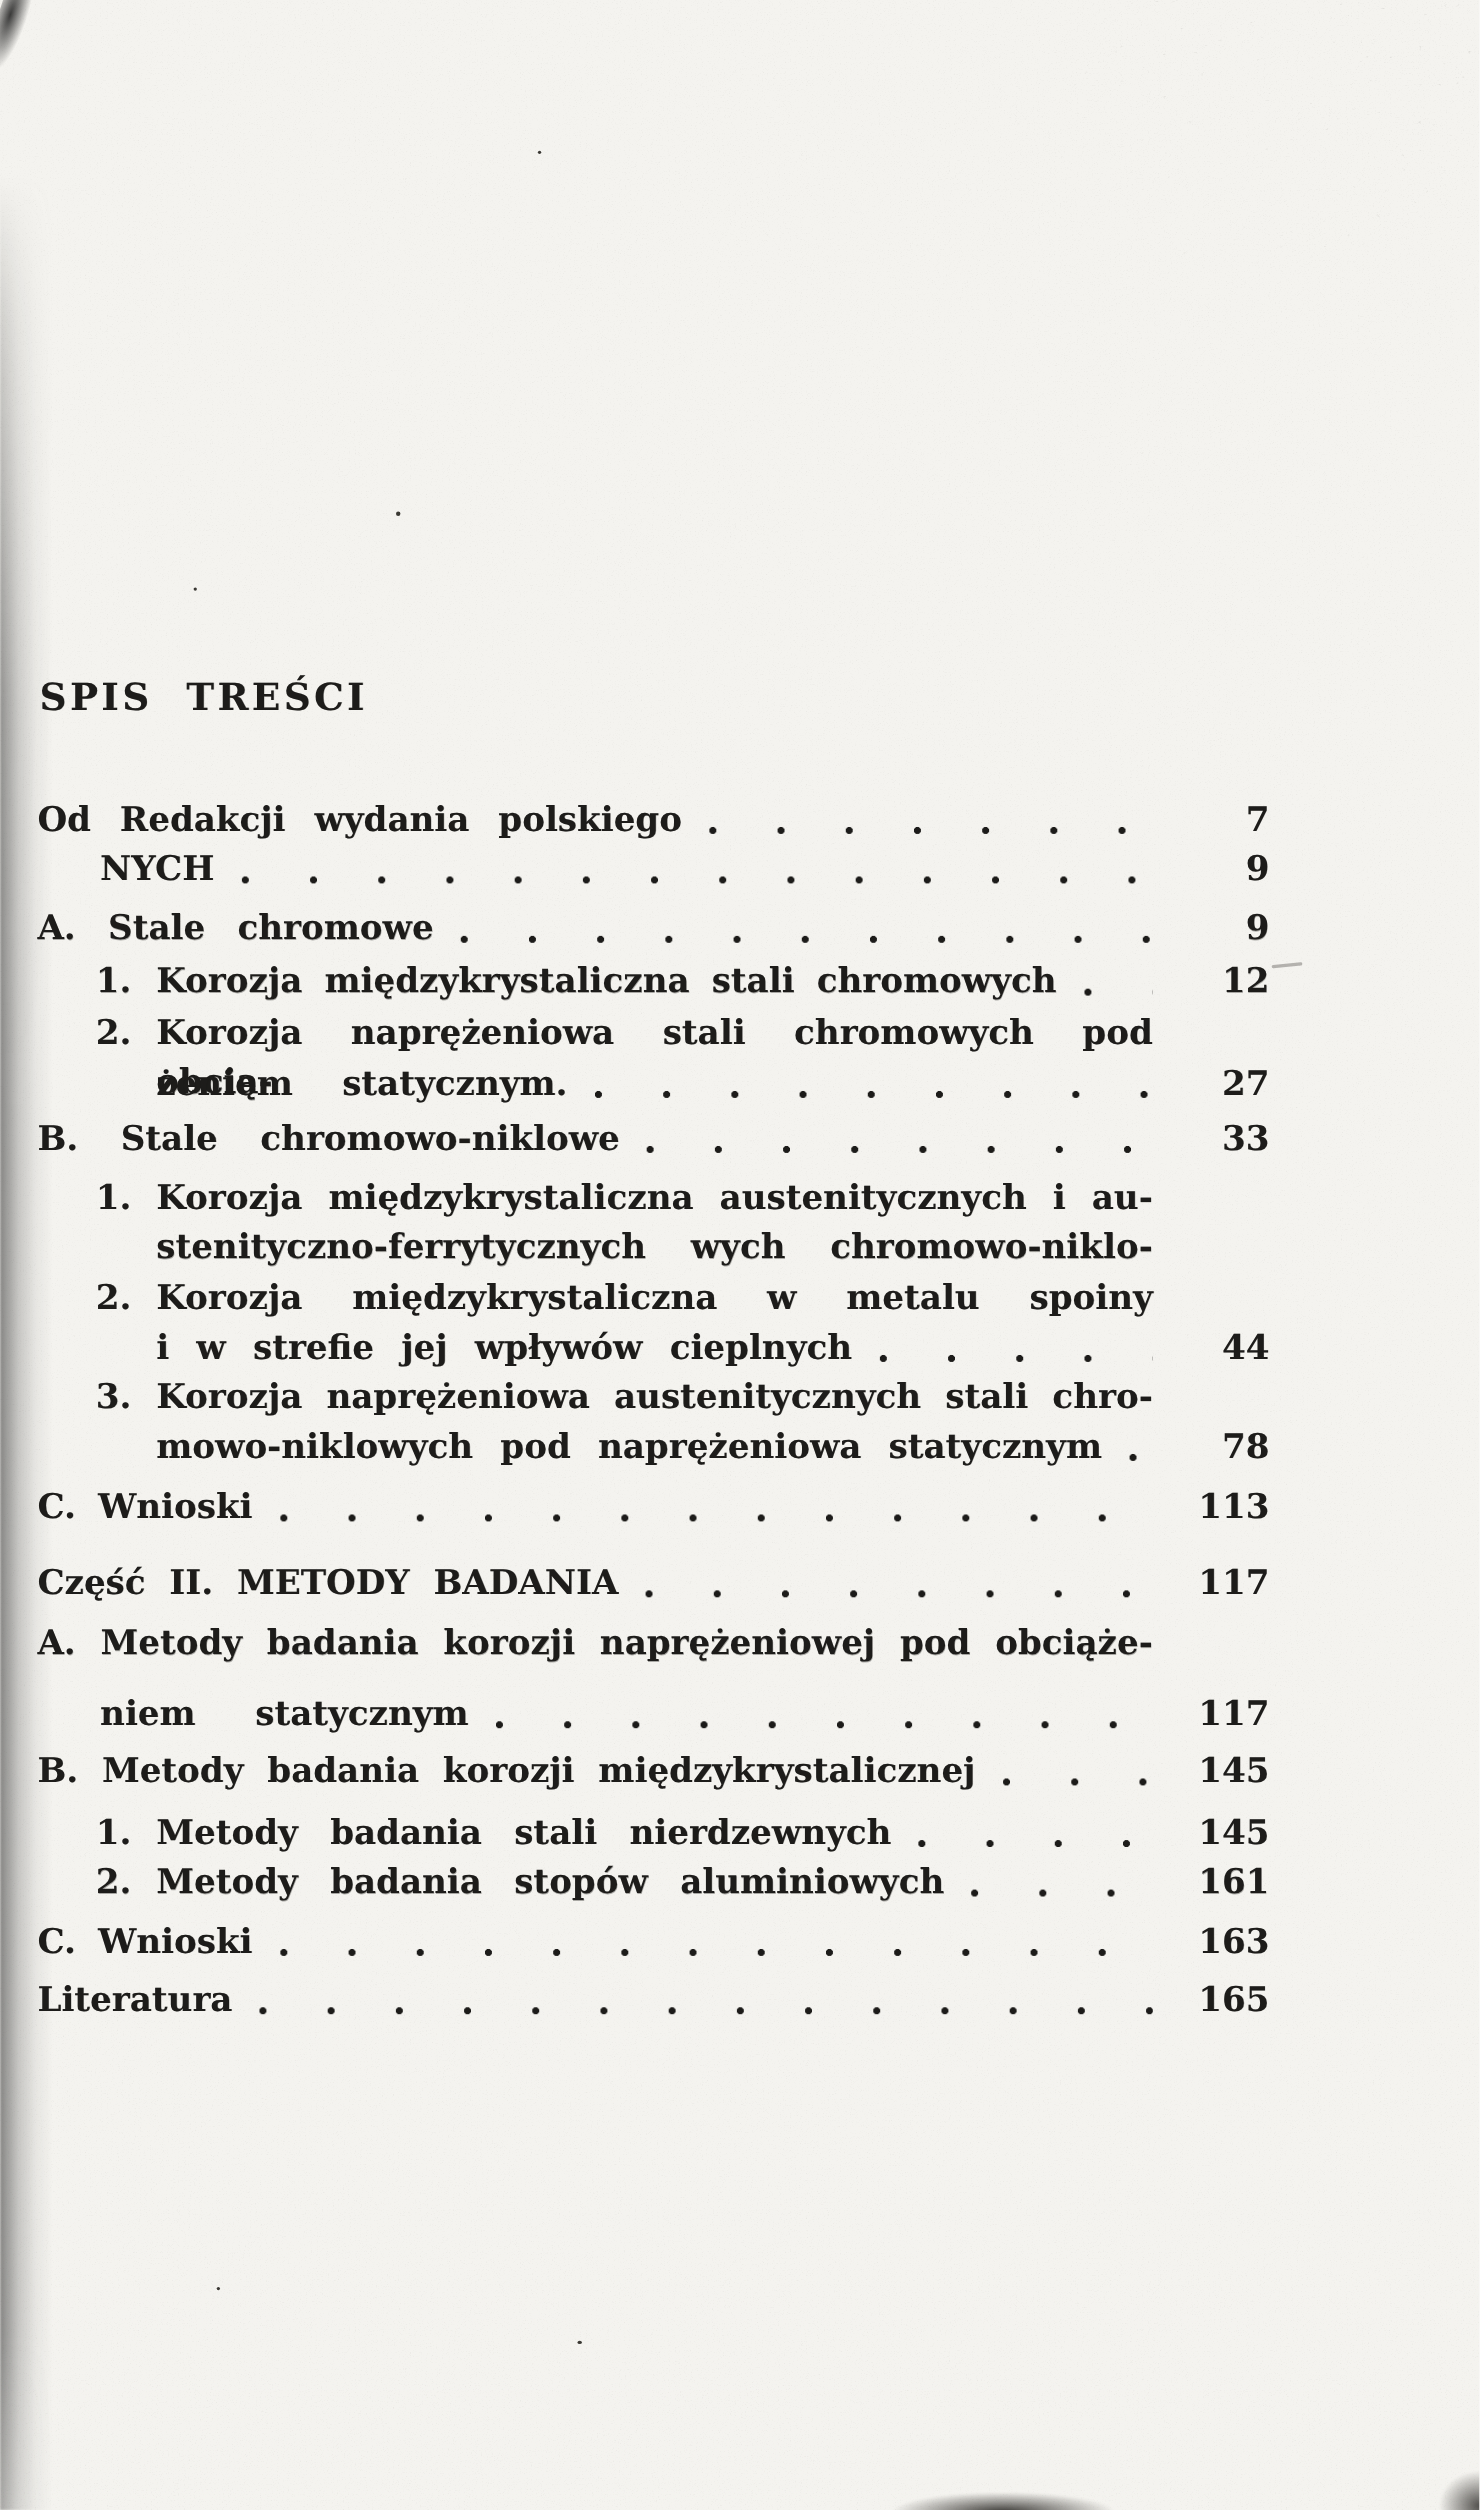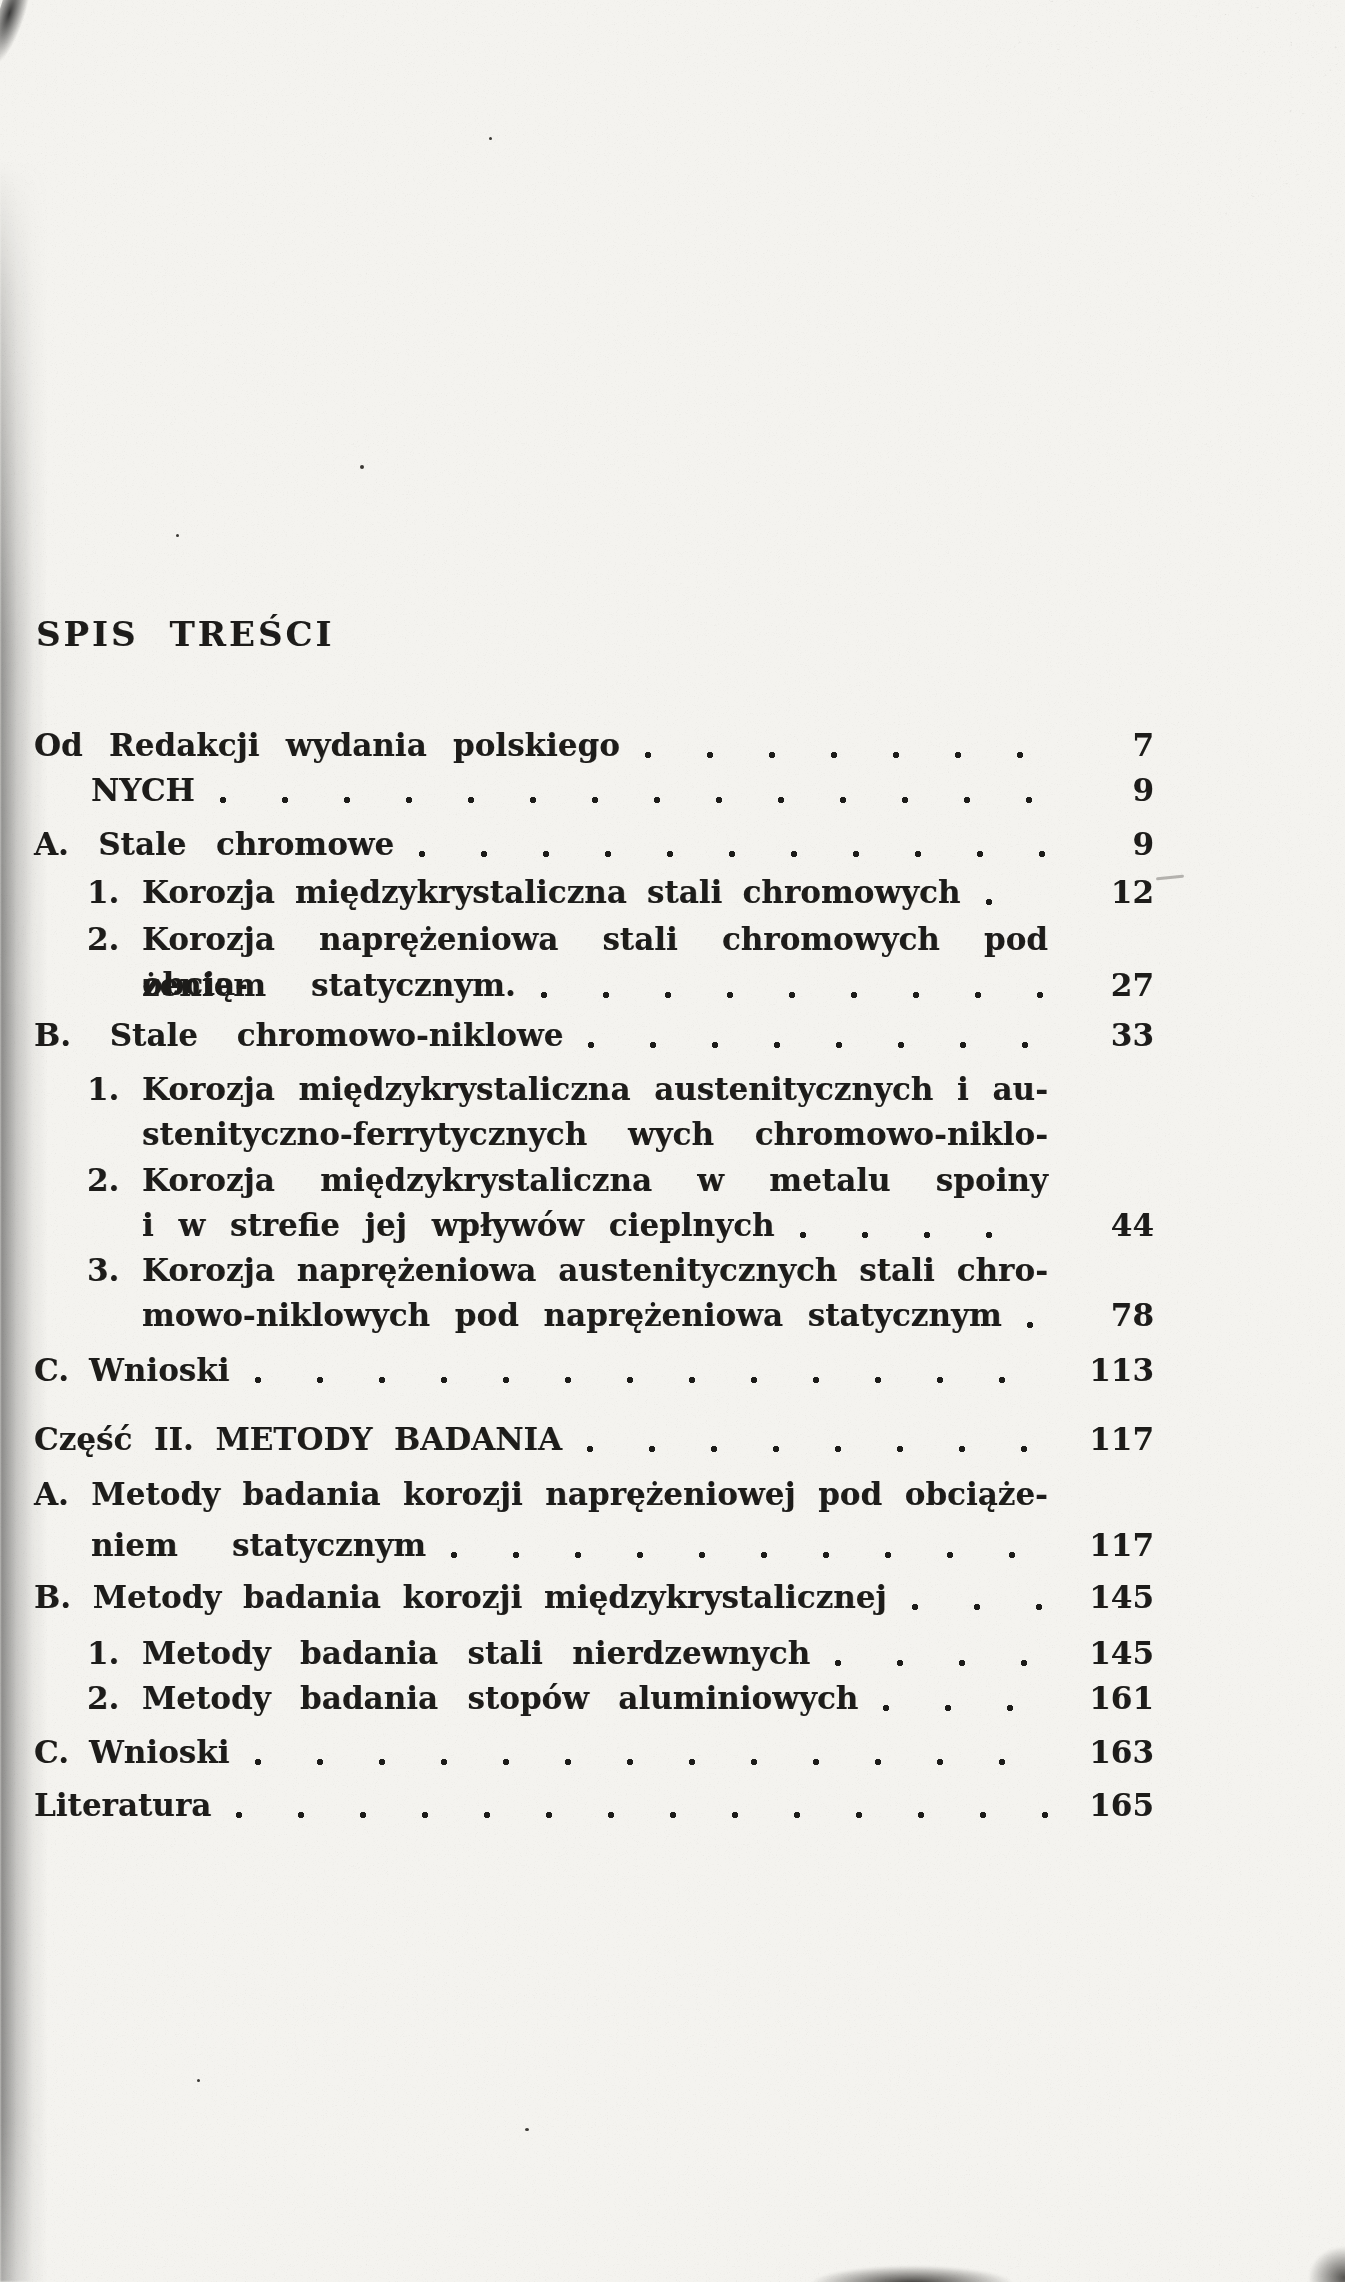--- a/index.html
+++ b/index.html
@@ -142,21 +142,21 @@
 
     <div class="row lead" style="margin-top:24px;word-spacing:.35em">
       <span class="txt">Część II. METODY BADANIA</span>
       <span class="dots"></span>
       <span class="pg">117</span>
     </div>
 
     <div class="row just" style="margin-top:10px">
       <span class="txt">A. Metody badania korozji naprężeniowej pod obciąże-</span>
     </div>
-    <div class="row lead ind1" style="margin-top:6px;word-spacing:1.4em">
+    <div class="row lead ind1" style="margin-top:19px;word-spacing:1.4em">
       <span class="txt">niem statycznym</span>
       <span class="dots"></span>
       <span class="pg">117</span>
     </div>
 
     <div class="row lead" style="margin-top:7px;word-spacing:.35em">
       <span class="txt">B. Metody badania korozji międzykrystalicznej</span>
       <span class="dots"></span>
       <span class="pg">145</span>
     </div>

